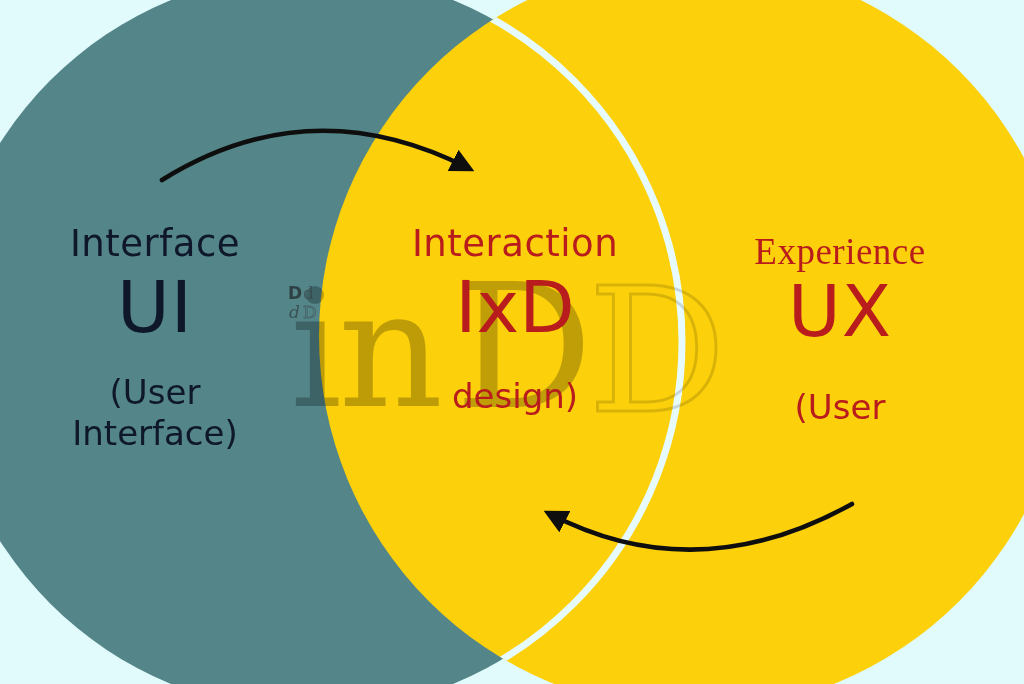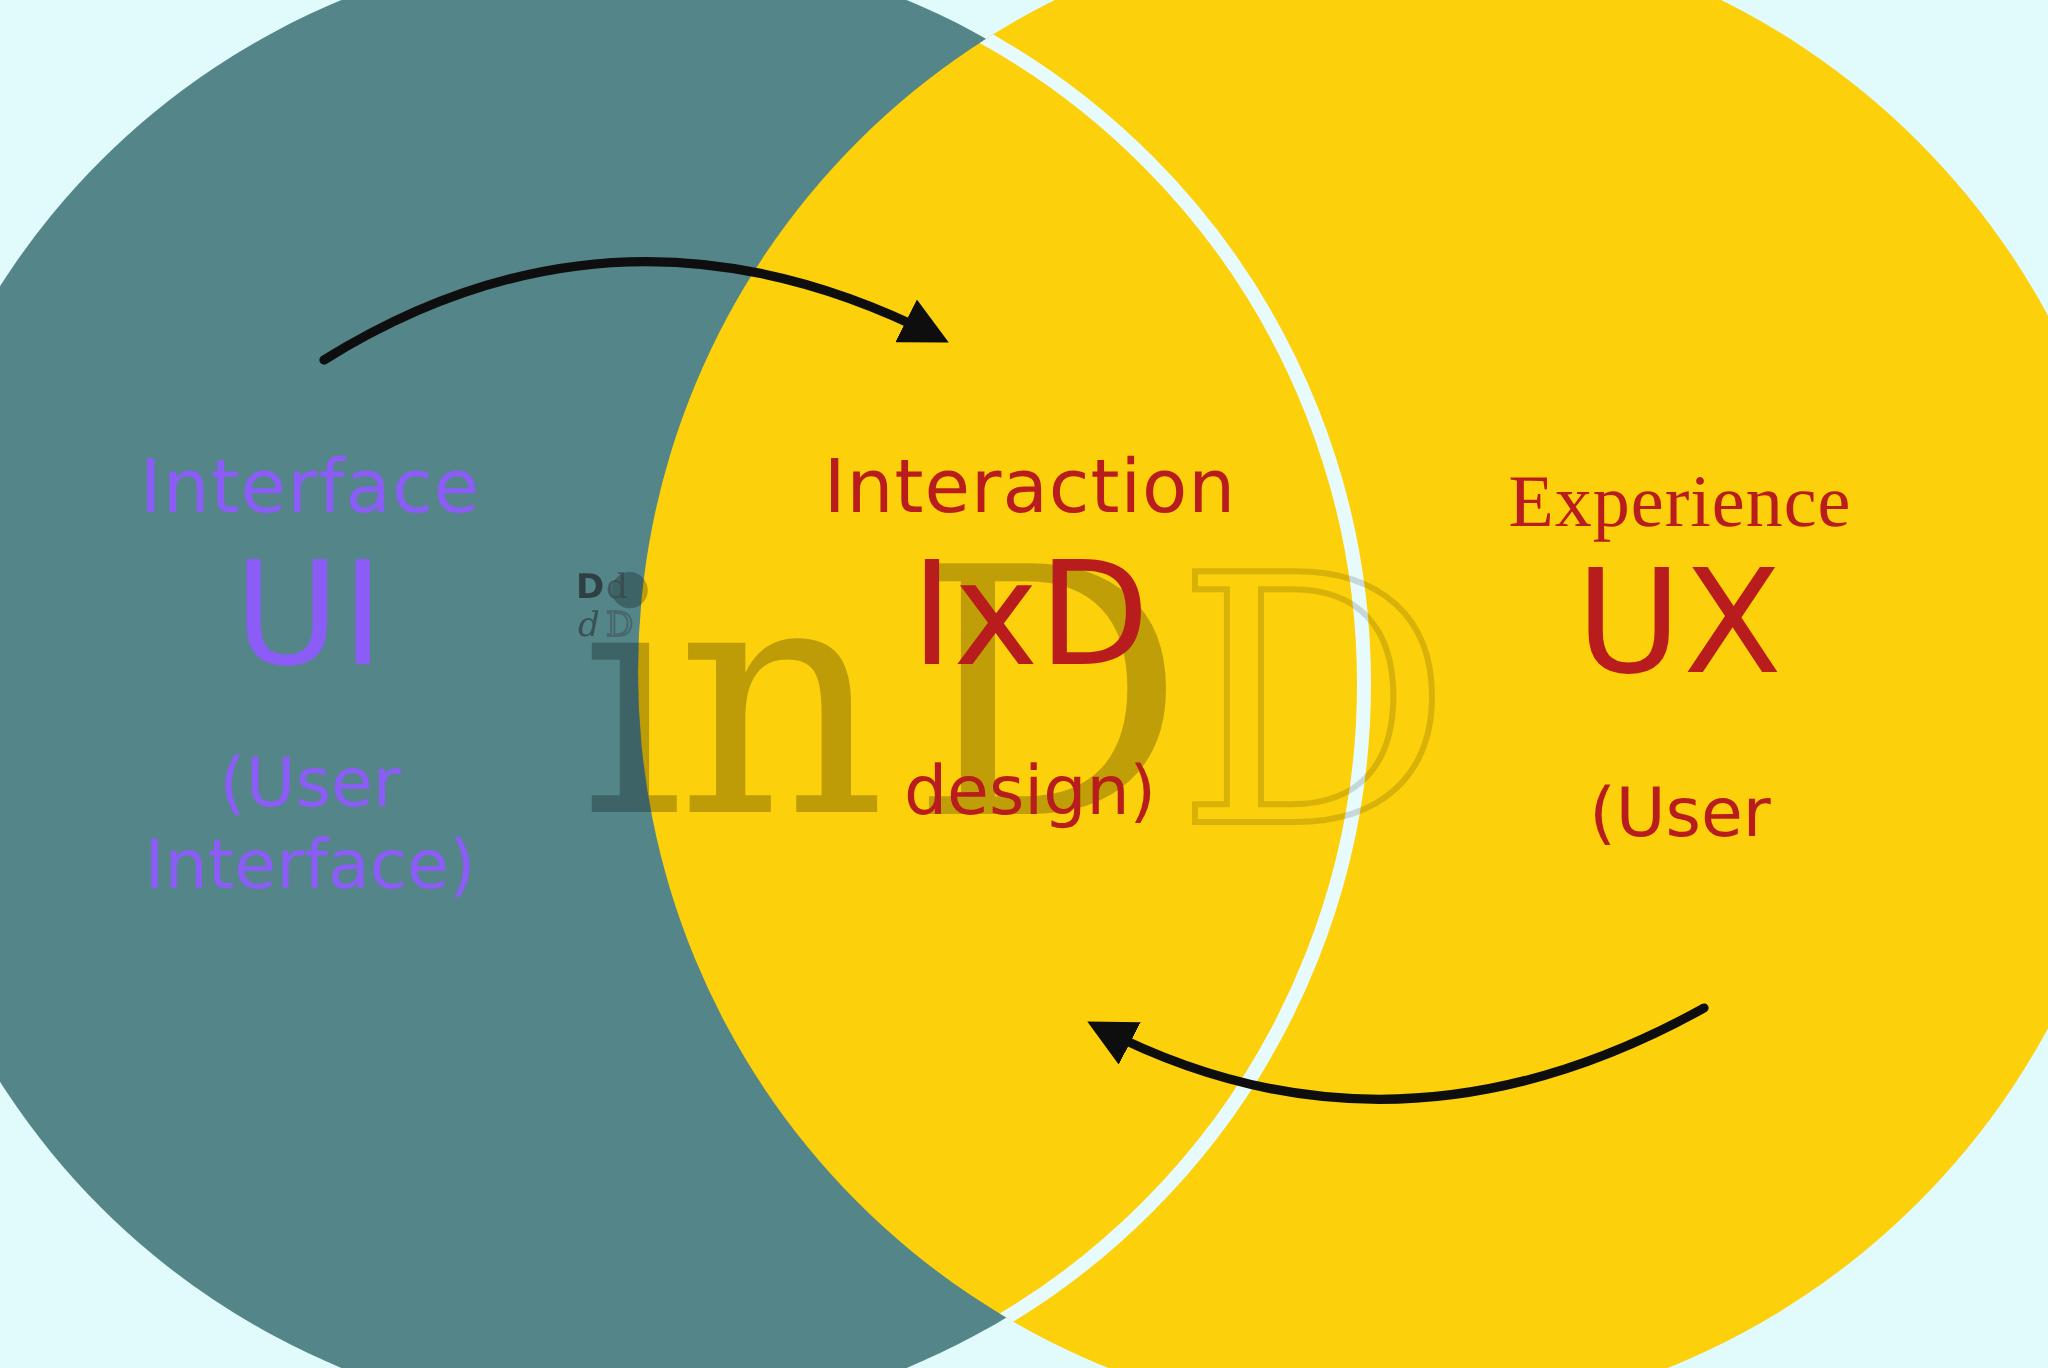--- a/index.html
+++ b/index.html
@@ -7,21 +7,21 @@
     position:relative;width:1024px;height:684px;overflow:hidden;
     background:#E1FAFC;
     font-family:"DejaVu Sans","Liberation Sans",sans-serif;
   }
   .stage svg{position:absolute;left:0;top:0;width:1024px;height:684px;display:block;}
   .block{position:absolute;width:280px;text-align:center;pointer-events:none;}
   .word{font-size:37px;font-weight:500;line-height:1;letter-spacing:0.5px;}
   .abbr{font-size:72px;font-weight:500;line-height:1;letter-spacing:1px;}
   .paren{font-size:34px;font-weight:400;line-height:1.22;}
   .paren span{display:block;}
-  .light{color:#8b5cf6;}
+  .light{color:#0f172a;}
   .dark{color:#b91c1c;}
 
   
   .blk-left{left:15px;}
   .blk-left .word{position:absolute;top:225px;width:100%;}
   .blk-left .abbr{position:absolute;top:271px;width:100%;}
   .blk-left .paren{position:absolute;top:372px;width:100%;}
 
   
   .blk-mid{left:375px;}

